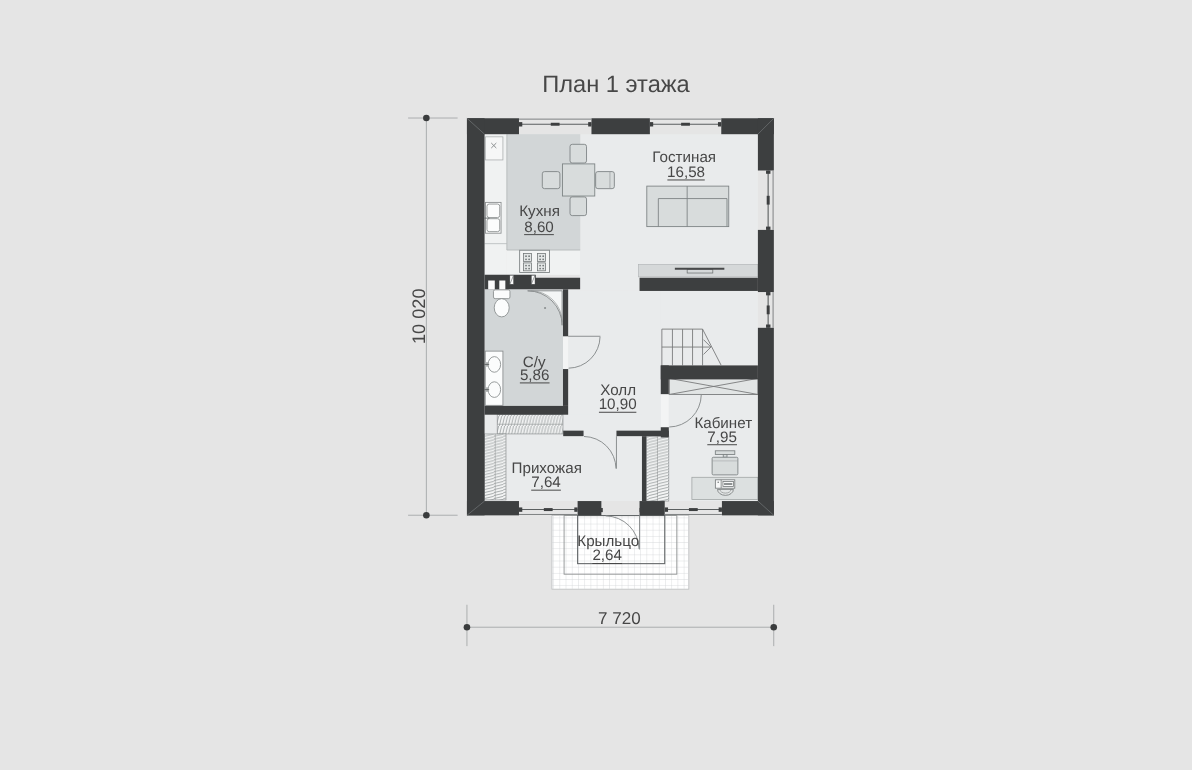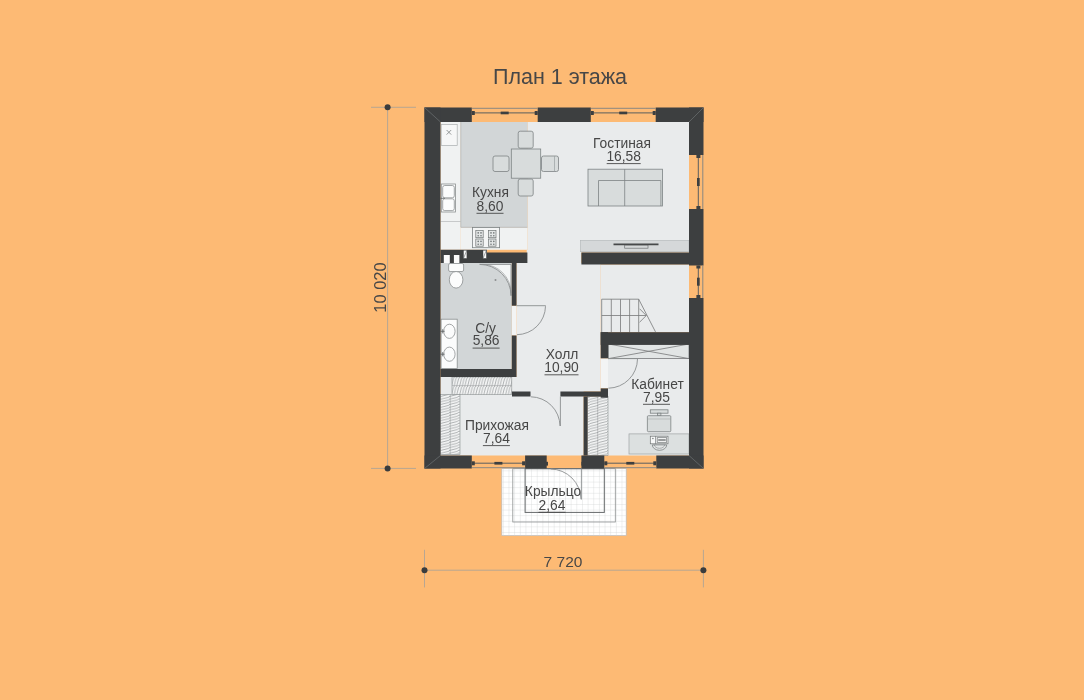--- a/index.html
+++ b/index.html
@@ -1,16 +1,16 @@
 <!DOCTYPE html>
 <html><head>
 <meta charset="utf-8">
 <style>
   html,body{margin:0;padding:0;background:#ffffff;-webkit-font-smoothing:antialiased;}
-  .page{position:relative;width:1084px;height:700px;background:#fdba74;overflow:hidden;
+  .page{position:relative;width:1084px;height:700px;background:#e5e5e5;overflow:hidden;
         font-family:"Liberation Sans", sans-serif;}
   svg{position:absolute;left:0;top:0;}
   text{font-family:"Liberation Sans", sans-serif;fill:#474747;}
 </style>
 </head>
 <body>
 <div class="page">
 <svg width="1084" height="700" viewBox="0 0 1084 700">
 <defs>
   <pattern id="hatchV" width="2.7" height="8.8" patternUnits="userSpaceOnUse">

